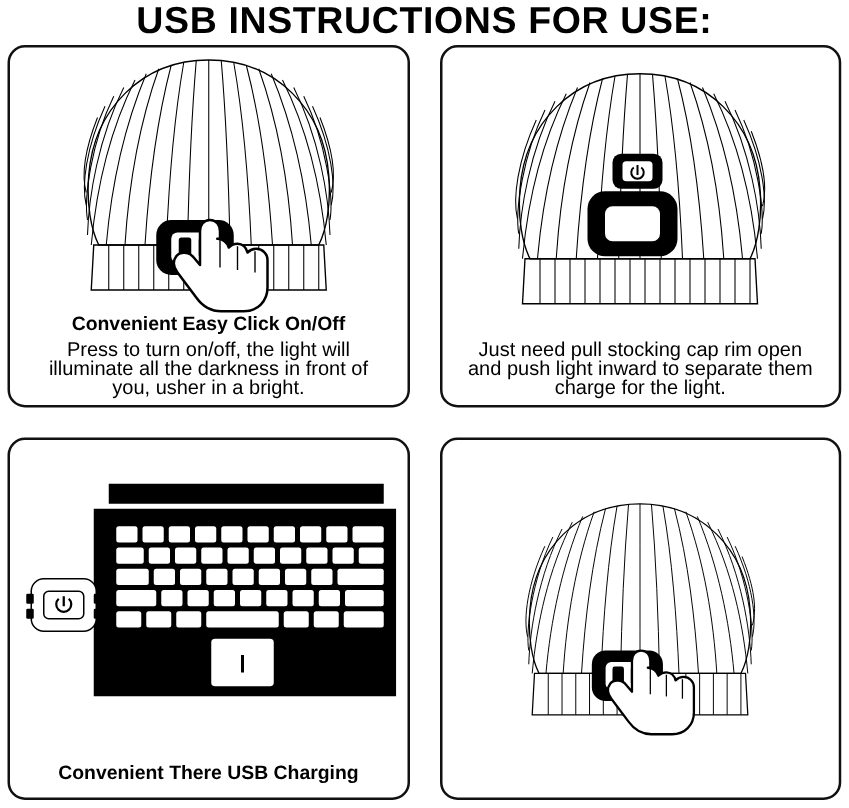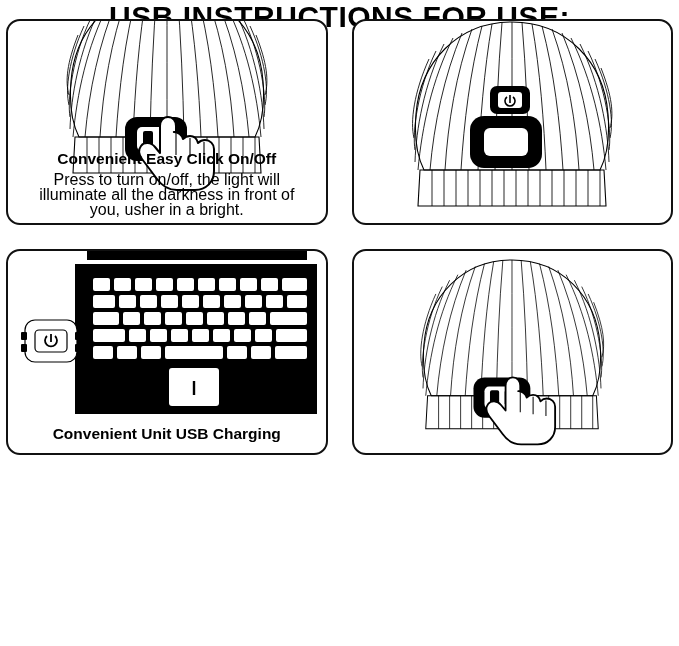--- a/index.html
+++ b/index.html
@@ -24,24 +24,24 @@
     text-align: center;
     font-size: 30px;
     font-weight: bold;
     letter-spacing: 0.5px;
     line-height: 34px;
     padding-top: 0;
     margin: 0;
   }
   .grid {
     position: absolute;
-    top: 19px;
+    top: 36px;
     left: 6px;
     width: 667px;
-    height: 436px;
+    height: 604px;
     display: grid;
     grid-template-columns: 1fr 1fr;
     grid-template-rows: 1fr 1fr;
     gap: 24px;
   }
   .card {
     border: 2px solid #111111;
     border-radius: 14px;
     background: #ffffff;
     position: relative;
@@ -218,20 +218,21 @@
             <path d="M148 85 l0 8 M145 87 a5 5 0 1 0 6 0" fill="none" stroke="#000" stroke-width="1.6"></path>
           </g>
 
           <g>
             <rect x="108" y="106" width="72" height="52" rx="14" class="fill-black"></rect>
             <rect x="122" y="118" width="44" height="28" rx="6" fill="#fff"></rect>
           </g>
         </svg>
       </div>
       <div class="caption">
+        <p>Just need pull stocking cap rim open and push light inward to separate them charge for the light.</p>
       </div>
     </div>
 
     <div class="card">
       <div class="illus">
         <svg width="300" height="200" viewBox="0 0 300 200" aria-hidden="true">
 
           <path class="fill-black" d="M70 6 L290 6 L290 22 L70 22 Z" stroke="none"></path>
 
           <path class="fill-black" d="M58 26 L300 26 L300 176 L58 176 Z" stroke="none"></path>
@@ -296,21 +297,21 @@
             <rect x="18" y="92" width="32" height="22" rx="4" fill="#fff" stroke="#000" stroke-width="1.2"></rect>
             <path d="M34 96 l0 8 M30 98 a6 6 0 1 0 8 0" fill="none" stroke="#000" stroke-width="1.8"></path>
             <rect x="4" y="94" width="6" height="8" rx="1" class="fill-black"></rect>
             <rect x="4" y="106" width="6" height="8" rx="1" class="fill-black"></rect>
             <rect x="58" y="94" width="6" height="8" rx="1" class="fill-black"></rect>
             <rect x="58" y="106" width="6" height="8" rx="1" class="fill-black"></rect>
           </g>
         </svg>
       </div>
       <div class="caption">
-        <h3>Convenient Unit USB Charging</h3>
+        <h3>Convenient There USB Charging</h3>
       </div>
     </div>
 
     <div class="card">
       <div class="illus">
         <svg width="300" height="200" viewBox="0 0 300 218" aria-hidden="true">
           <path class="ln" d="M150 12 C96 12 58 52 54 104 C52 128 56 148 62 160 L238 160 C244 148 248 128 246 104 C242 52 204 12 150 12 Z"></path>
           <g class="ln-thin">
             <path d="M150 12 C150 60 150 110 150 160"></path>
             <path d="M140 12.5 C136 60 134 112 133 160"></path>

